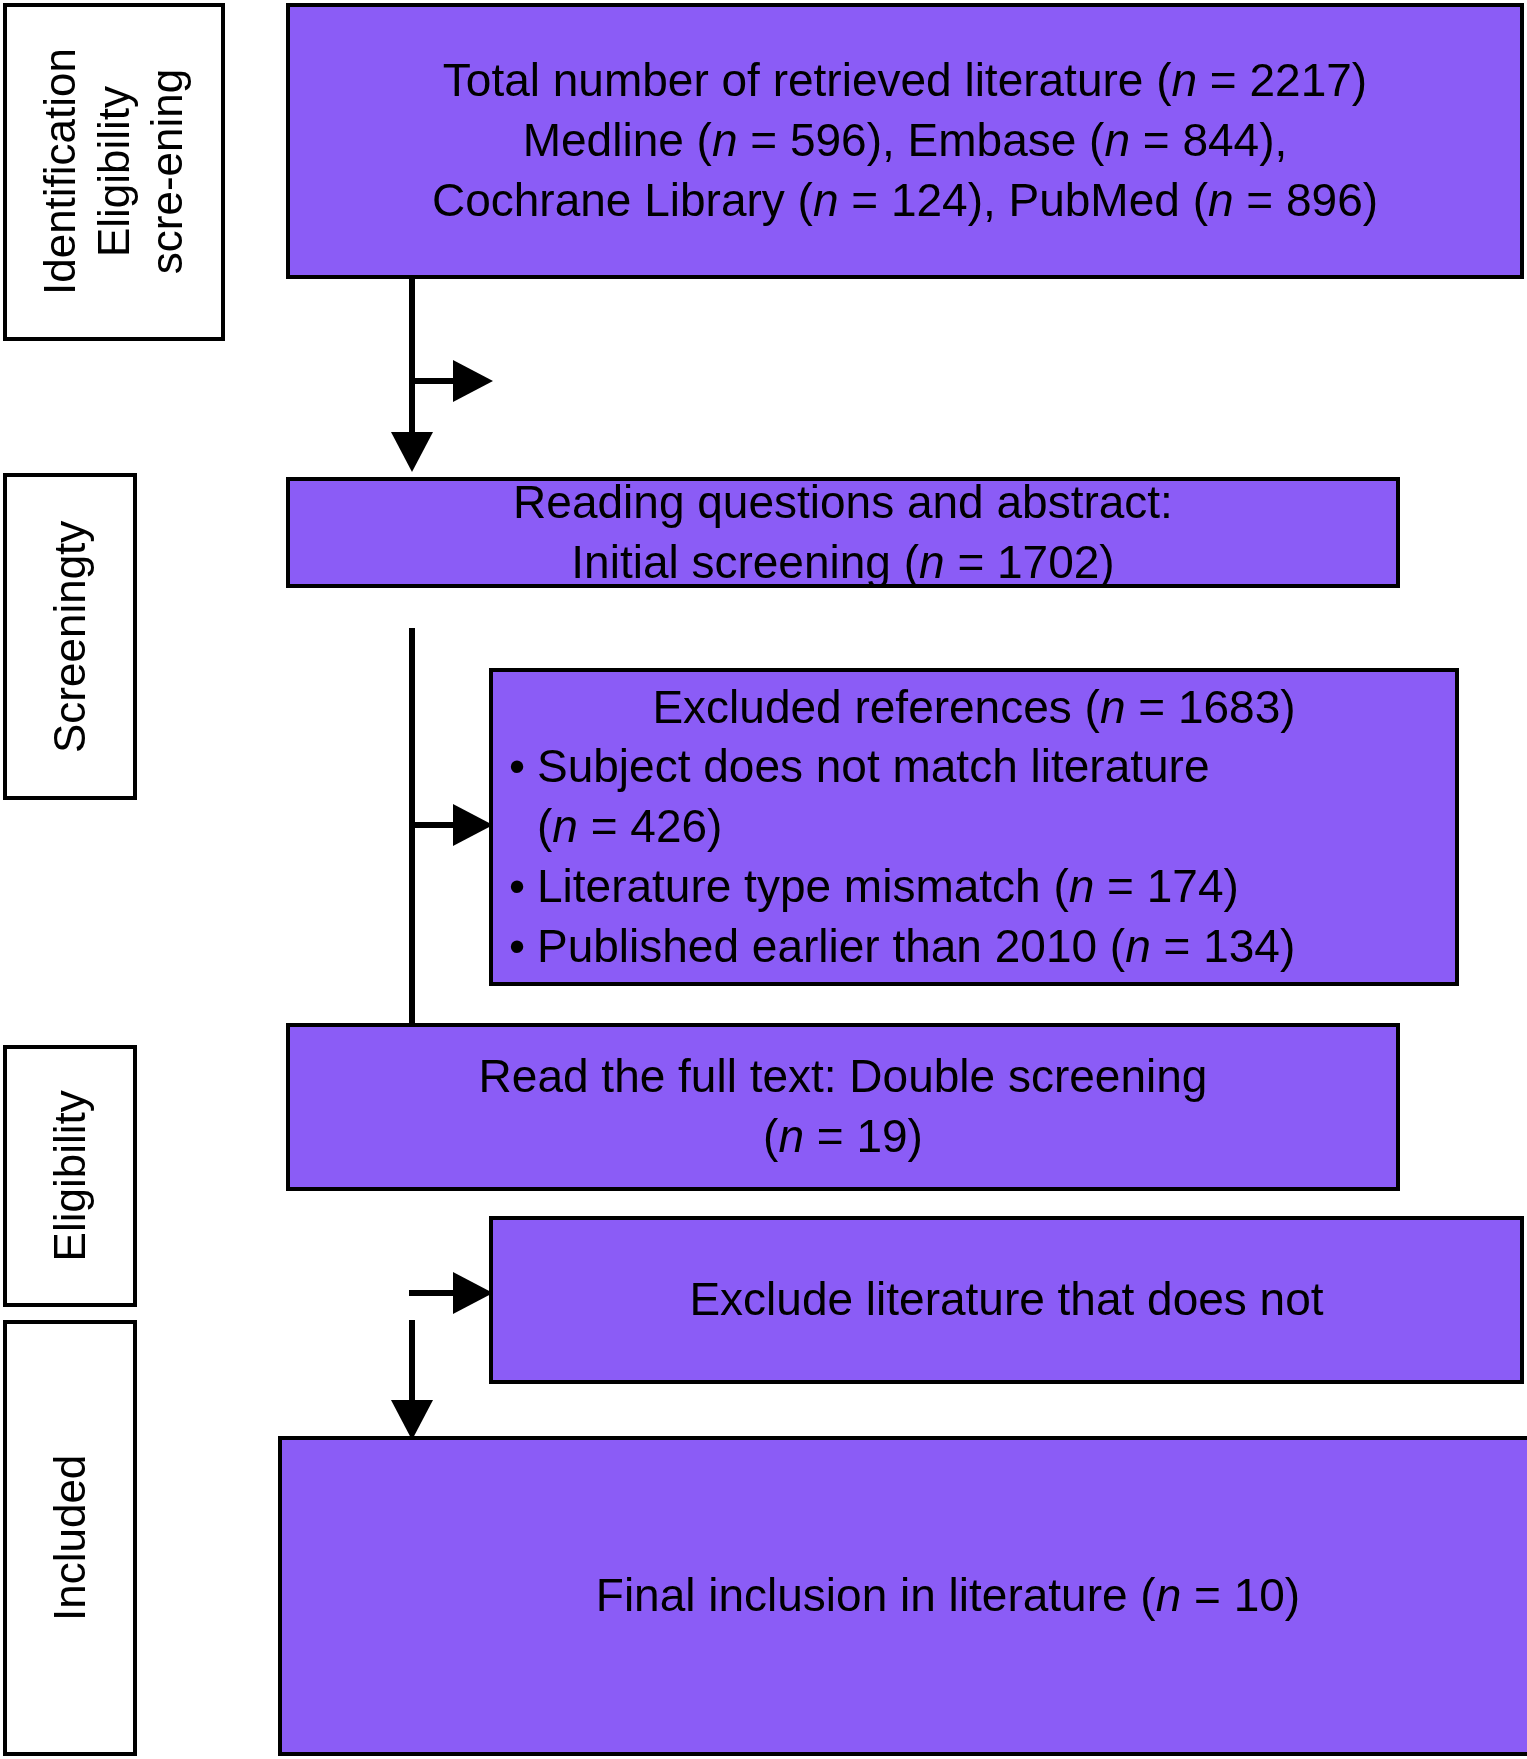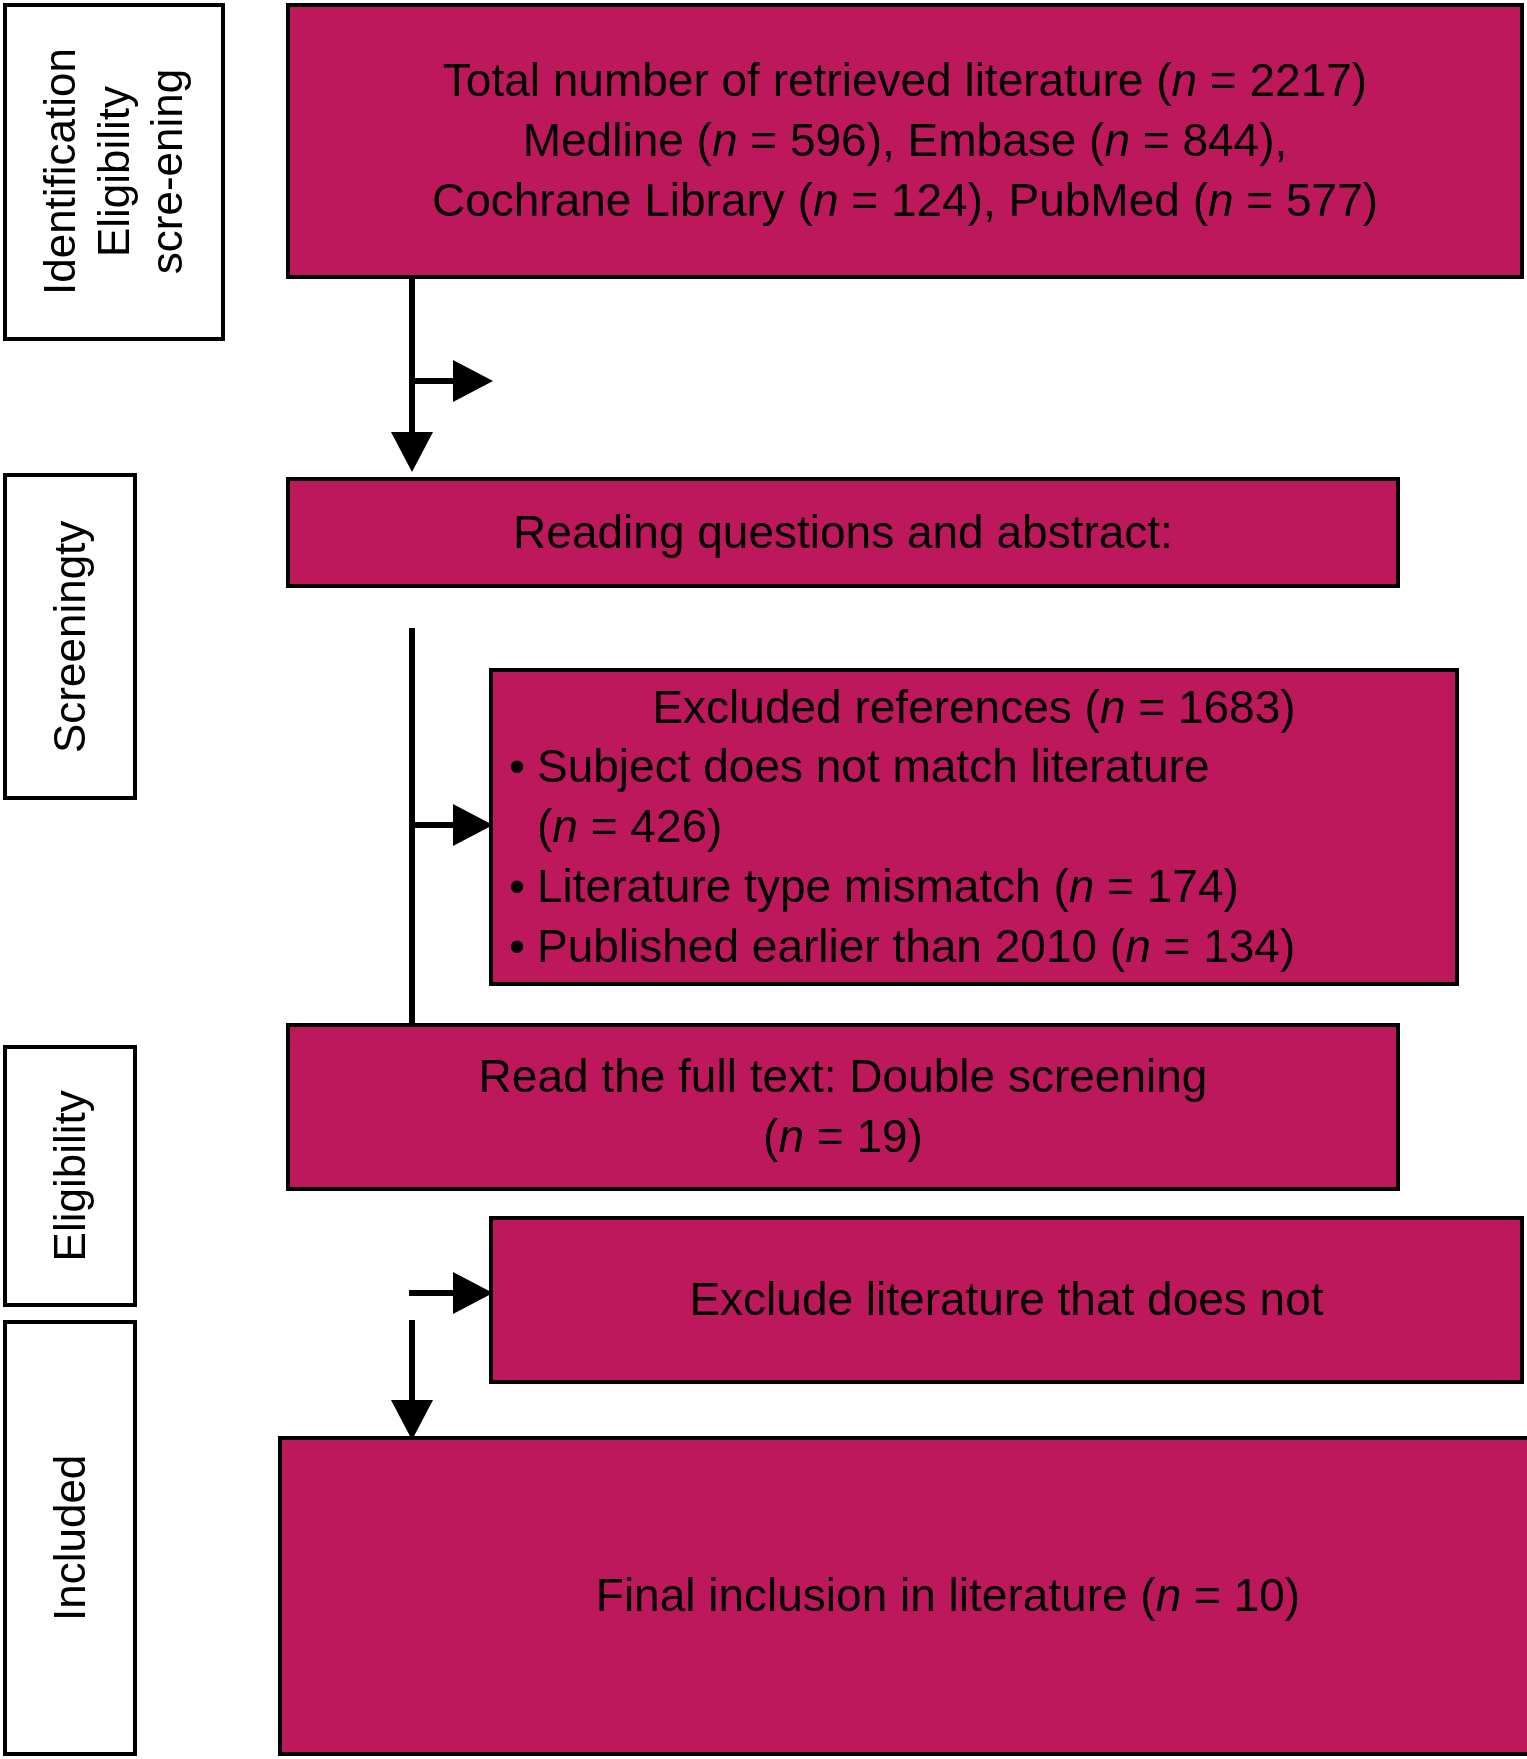--- a/index.html
+++ b/index.html
@@ -11,21 +11,21 @@
     position:relative;
     width:1527px;
     height:1759px;
     background:#ffffff;
     overflow:hidden;
   }
   .box{
     position:absolute;
     box-sizing:border-box;
     border:4px solid #000000;
-    background:#be185d;
+    background:#8b5cf6;
     display:flex;
     align-items:center;
     justify-content:center;
     text-align:center;
     line-height:1.30;
     font-size:46px;
   }
   .box .inner{
     width:100%;
     padding:0 10px;
@@ -133,28 +133,29 @@
   <div class="vline" style="left:409px;top:1320px;width:6px;height:84px;"></div>
   <div class="arrow-down" style="left:391px;top:1400px;"></div>
 
   <div class="hline" style="left:409px;top:1290px;width:66px;height:6px;"></div>
   <div class="arrow-right" style="left:453px;top:1272px;"></div>
 
   <div class="box" style="left:286px;top:3px;width:1238px;height:276px;">
     <div class="inner">
       <div><span>Total number of retrieved literature (</span><span class="ital">n</span><span> = 2217)</span></div>
       <div><span>Medline (</span><span class="ital">n</span><span> = 596), Embase (</span><span class="ital">n</span><span> = 844),</span></div>
-      <div><span>Cochrane Library (</span><span class="ital">n</span><span> = 124), PubMed (</span><span class="ital">n</span><span> = 577)</span></div>
+      <div><span>Cochrane Library (</span><span class="ital">n</span><span> = 124), PubMed (</span><span class="ital">n</span><span> = 896)</span></div>
     </div>
   </div>
 
 
   <div class="box" style="left:286px;top:477px;width:1114px;height:111px;">
     <div class="inner">
       <div>Reading questions and abstract:</div>
+      <div><span>Initial screening (</span><span class="ital">n</span><span> = 1702)</span></div>
     </div>
   </div>
 
   <div class="box" style="left:489px;top:668px;width:970px;height:318px;">
     <div class="inner">
       <div class="excl-title"><span>Excluded references (</span><span class="ital">n</span><span> = 1683)</span></div>
       <ul class="bullets">
         <li>
           <span>Subject does not match literature</span><br>
           <span>(</span><span class="ital">n</span><span> = 426)</span>

